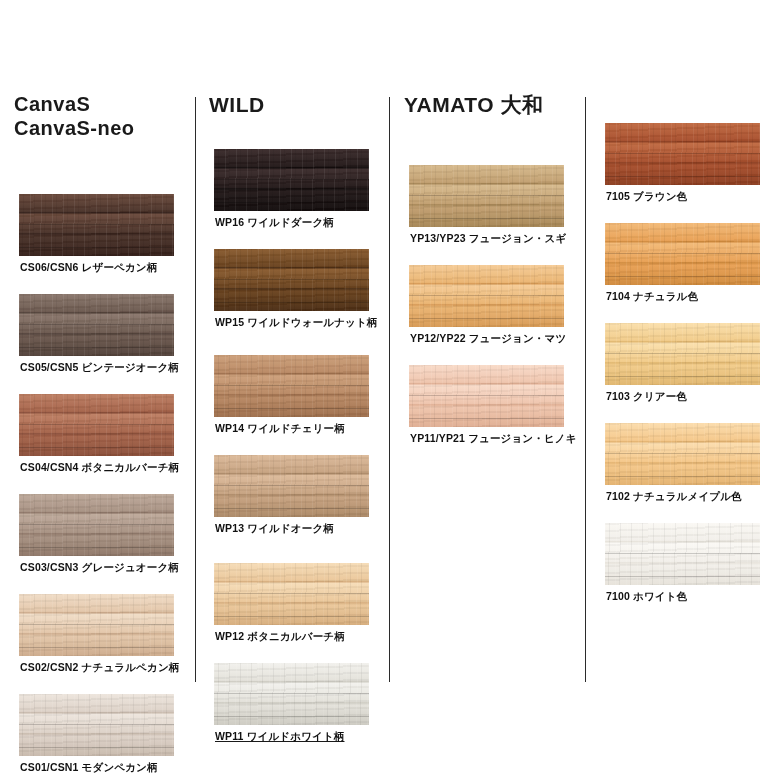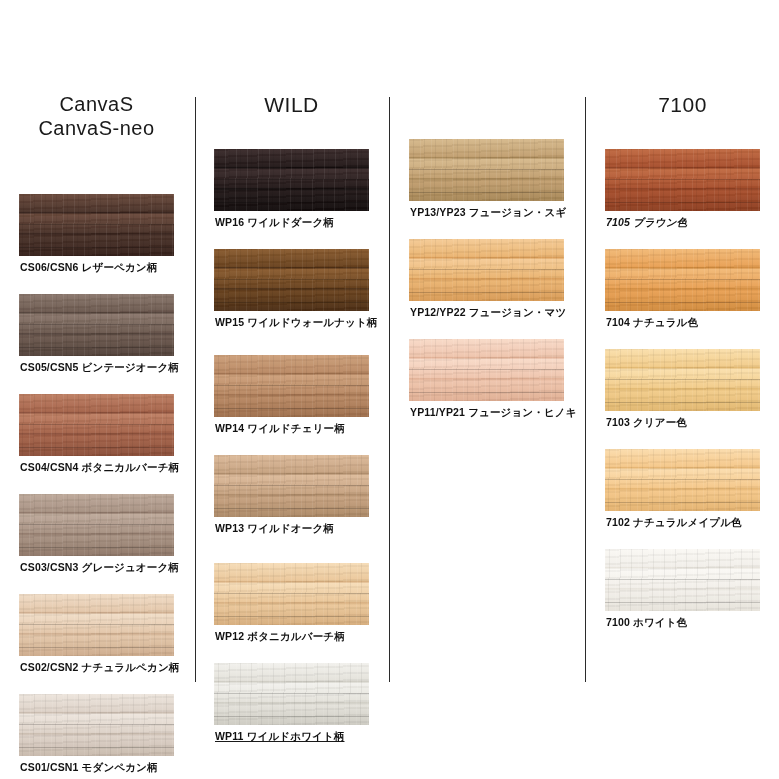--- a/index.html
+++ b/index.html
@@ -24,23 +24,23 @@
     width: 779px;
     height: 779px;
   }
 
   .column {
     position: absolute;
     top: 92px;
   }
 
   .col-title {
-    text-align: center;
+    text-align: left;
     font-size: 21px;
-    font-weight: 400;
+    font-weight: 700;
     letter-spacing: 0.5px;
     color: #1a1a1a;
     line-height: 1.22;
     white-space: pre-line;
     margin: 0;
     padding: 0;
   }
 
   .swatch-list {
     margin: 0;
@@ -199,20 +199,21 @@
           <div class="swatch" style="height: 62px; background: linear-gradient(rgb(242, 241, 236) 0%, rgb(227, 225, 218) 28%, rgb(205, 203, 194) 30%, rgb(242, 241, 236) 33%, rgb(227, 225, 218) 62%, rgb(205, 203, 194) 64%, rgb(227, 225, 218) 68%, rgb(205, 203, 194) 100%);">
             <div class="grain" style="background: repeating-linear-gradient(91deg, rgba(255, 255, 255, 0.14) 0px, rgba(255, 255, 255, 0.14) 1px, rgba(0, 0, 0, 0) 1px, rgba(0, 0, 0, 0) 4px, rgba(0, 0, 0, 0.1) 4px, rgba(0, 0, 0, 0.1) 5px, rgba(0, 0, 0, 0) 5px, rgba(0, 0, 0, 0) 11px), repeating-linear-gradient(178deg, rgba(0, 0, 0, 0.07) 0px, rgba(0, 0, 0, 0.07) 2px, rgba(255, 255, 255, 0.05) 2px, rgba(255, 255, 255, 0.05) 7px);"></div>
             <div class="seam s1"></div>
             <div class="seam s2"></div>
           </div>
           <div class="swatch-label">WP11 ワイルドホワイト柄</div>
         </li>
       </ul>
     </div>
     <div class="column" style="left: 404px; width: 165px;">
+      <h2 class="col-title">YAMATO 大和</h2>
       <ul class="swatch-list" style="margin-top: 42px;">
         <li class="swatch-item" style="height: 90px;">
           <div class="swatch" style="height: 62px; background: linear-gradient(rgb(214, 185, 140) 0%, rgb(194, 160, 113) 28%, rgb(166, 134, 86) 30%, rgb(214, 185, 140) 33%, rgb(194, 160, 113) 62%, rgb(166, 134, 86) 64%, rgb(194, 160, 113) 68%, rgb(166, 134, 86) 100%);">
             <div class="grain" style="background: repeating-linear-gradient(91deg, rgba(255, 255, 255, 0.14) 0px, rgba(255, 255, 255, 0.14) 1px, rgba(0, 0, 0, 0) 1px, rgba(0, 0, 0, 0) 4px, rgba(0, 0, 0, 0.1) 4px, rgba(0, 0, 0, 0.1) 5px, rgba(0, 0, 0, 0) 5px, rgba(0, 0, 0, 0) 11px), repeating-linear-gradient(178deg, rgba(0, 0, 0, 0.07) 0px, rgba(0, 0, 0, 0.07) 2px, rgba(255, 255, 255, 0.05) 2px, rgba(255, 255, 255, 0.05) 7px);"></div>
             <div class="seam s1"></div>
             <div class="seam s2"></div>
           </div>
           <div class="swatch-label">YP13/YP23 フュージョン・スギ</div>
         </li>
         <li class="swatch-item" style="height: 90px;">
@@ -227,23 +228,22 @@
           <div class="swatch" style="height: 62px; background: linear-gradient(rgb(248, 218, 200) 0%, rgb(239, 197, 173) 28%, rgb(223, 174, 147) 30%, rgb(248, 218, 200) 33%, rgb(239, 197, 173) 62%, rgb(223, 174, 147) 64%, rgb(239, 197, 173) 68%, rgb(223, 174, 147) 100%);">
             <div class="grain" style="background: repeating-linear-gradient(91deg, rgba(255, 255, 255, 0.14) 0px, rgba(255, 255, 255, 0.14) 1px, rgba(0, 0, 0, 0) 1px, rgba(0, 0, 0, 0) 4px, rgba(0, 0, 0, 0.1) 4px, rgba(0, 0, 0, 0.1) 5px, rgba(0, 0, 0, 0) 5px, rgba(0, 0, 0, 0) 11px), repeating-linear-gradient(178deg, rgba(0, 0, 0, 0.07) 0px, rgba(0, 0, 0, 0.07) 2px, rgba(255, 255, 255, 0.05) 2px, rgba(255, 255, 255, 0.05) 7px);"></div>
             <div class="seam s1"></div>
             <div class="seam s2"></div>
           </div>
           <div class="swatch-label">YP11/YP21 フュージョン・ヒノキ</div>
         </li>
       </ul>
     </div>
     <div class="column" style="left: 600px; width: 165px;">
-      <h2 class="col-title">7100</h2>
       <ul class="swatch-list" style="margin-top: 26px;">
-        <li class="swatch-item" style="height: 90px; font-style: italic;">
+        <li class="swatch-item" style="height: 90px;">
           <div class="swatch" style="height: 62px; background: linear-gradient(rgb(192, 106, 66) 0%, rgb(168, 80, 46) 28%, rgb(140, 62, 33) 30%, rgb(192, 106, 66) 33%, rgb(168, 80, 46) 62%, rgb(140, 62, 33) 64%, rgb(168, 80, 46) 68%, rgb(140, 62, 33) 100%);">
             <div class="grain" style="background: repeating-linear-gradient(91deg, rgba(255, 255, 255, 0.14) 0px, rgba(255, 255, 255, 0.14) 1px, rgba(0, 0, 0, 0) 1px, rgba(0, 0, 0, 0) 4px, rgba(0, 0, 0, 0.1) 4px, rgba(0, 0, 0, 0.1) 5px, rgba(0, 0, 0, 0) 5px, rgba(0, 0, 0, 0) 11px), repeating-linear-gradient(178deg, rgba(0, 0, 0, 0.07) 0px, rgba(0, 0, 0, 0.07) 2px, rgba(255, 255, 255, 0.05) 2px, rgba(255, 255, 255, 0.05) 7px);"></div>
             <div class="seam s1"></div>
             <div class="seam s2"></div>
           </div>
           <div class="swatch-label">7105 ブラウン色</div>
         </li>
         <li class="swatch-item" style="height: 90px;">
           <div class="swatch" style="height: 62px; background: linear-gradient(rgb(242, 185, 119) 0%, rgb(232, 161, 85) 28%, rgb(208, 138, 61) 30%, rgb(242, 185, 119) 33%, rgb(232, 161, 85) 62%, rgb(208, 138, 61) 64%, rgb(232, 161, 85) 68%, rgb(208, 138, 61) 100%);">
             <div class="grain" style="background: repeating-linear-gradient(91deg, rgba(255, 255, 255, 0.14) 0px, rgba(255, 255, 255, 0.14) 1px, rgba(0, 0, 0, 0) 1px, rgba(0, 0, 0, 0) 4px, rgba(0, 0, 0, 0.1) 4px, rgba(0, 0, 0, 0.1) 5px, rgba(0, 0, 0, 0) 5px, rgba(0, 0, 0, 0) 11px), repeating-linear-gradient(178deg, rgba(0, 0, 0, 0.07) 0px, rgba(0, 0, 0, 0.07) 2px, rgba(255, 255, 255, 0.05) 2px, rgba(255, 255, 255, 0.05) 7px);"></div>

